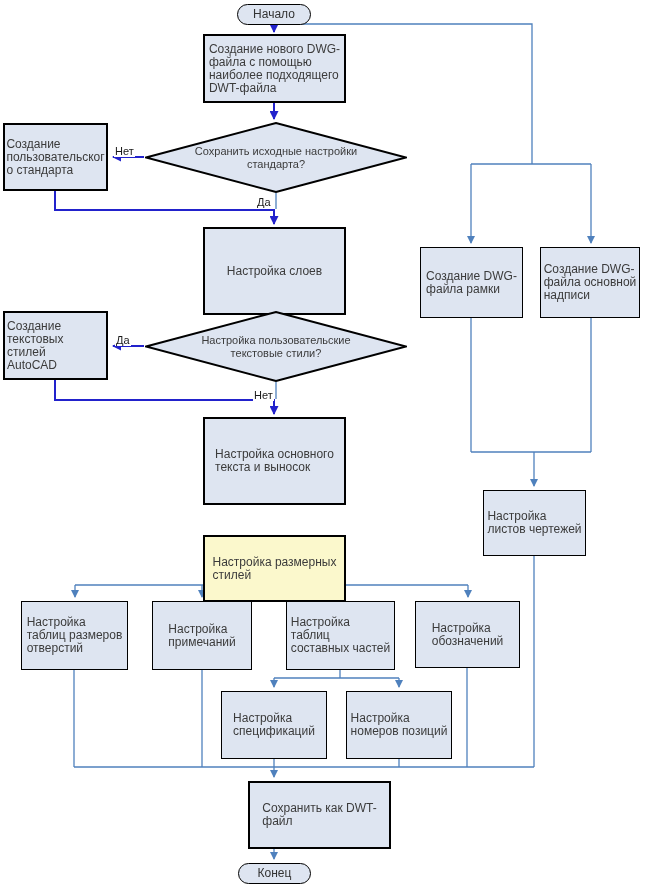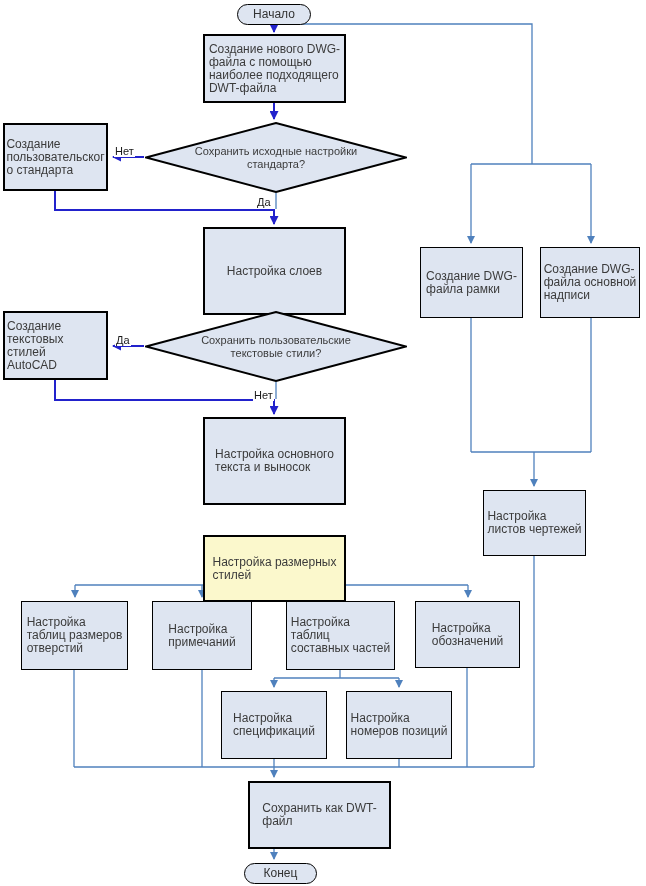--- a/index.html
+++ b/index.html
@@ -106,21 +106,21 @@
       <path class="conn" d="M274,759 L274,767"></path>
       <path class="conn" d="M399,759 L399,767"></path>
       <path class="conn" d="M467,668 L467,767"></path>
       <path class="conn" d="M74,767 L534,767"></path>
       <path class="conn" d="M274,767 L274,777" marker-end="url(#ah-steel)"></path>
       <path class="conn" d="M274,849 L274,859" marker-end="url(#ah-steel)"></path>
     </g>
   </svg>
 
   <div class="node oval" style="left:237px;top:4px;width:74px;height:21px;">Начало</div>
-  <div class="node oval" style="left:244px;top:863px;width:73px;height:21px;">Конец</div>
+  <div class="node oval" style="left:238px;top:863px;width:73px;height:21px;">Конец</div>
 
   <div class="node thick" style="left:203px;top:34px;width:143px;height:69px;">Создание нового DWG-
 файла с помощью
 наиболее подходящего
 DWT-файла</div>
   <div class="node thick" style="left:203px;top:227px;width:143px;height:88px;">Настройка слоев</div>
   <div class="node thick" style="left:203px;top:417px;width:143px;height:88px;">Настройка основного
 текста и выносок</div>
   <div class="node thick highlight" style="left:203px;top:503px;width:143px;height:67px;margin-top:32px;">Настройка размерных
 стилей</div>
@@ -138,21 +138,21 @@
     <svg width="262" height="71">
       <polygon points="1,35.5 131,1 261,35.5 131,70"></polygon>
     </svg>
     <div class="diamond-label">Сохранить исходные настройки
 стандарта?</div>
   </div>
   <div class="diamond" style="left:145px;top:311px;width:262px;height:71px;">
     <svg width="262" height="71">
       <polygon points="1,35.5 131,1 261,35.5 131,70"></polygon>
     </svg>
-    <div class="diamond-label">Сохранить пользовательские
+    <div class="diamond-label">Настройка пользовательские
 текстовые стили?</div>
   </div>
 
   <div class="node" style="left:420px;top:247px;width:103px;height:71px;">Создание DWG-
 файла рамки</div>
   <div class="node" style="left:540px;top:247px;width:100px;height:71px;">Создание DWG-
 файла основной
 надписи</div>
   <div class="node" style="left:483px;top:490px;width:103px;height:66px;">Настройка
 листов чертежей</div>

